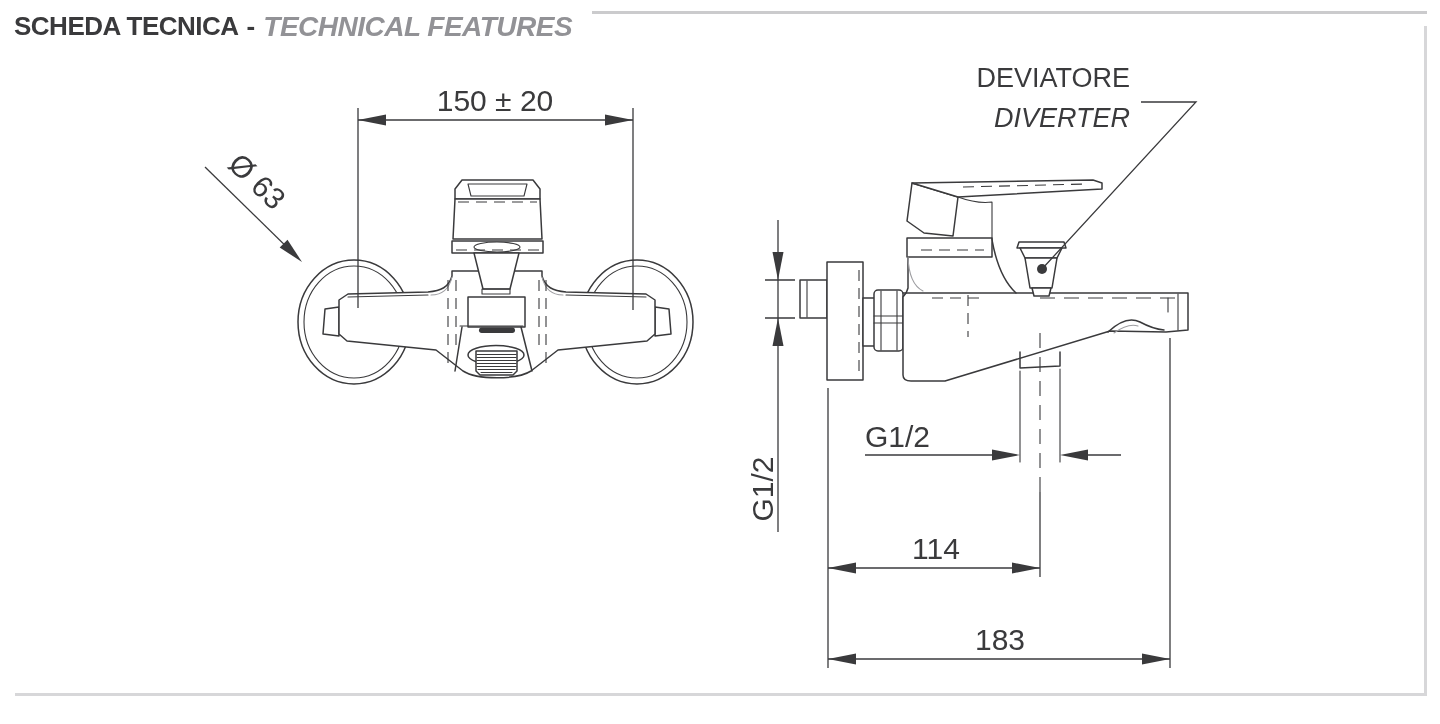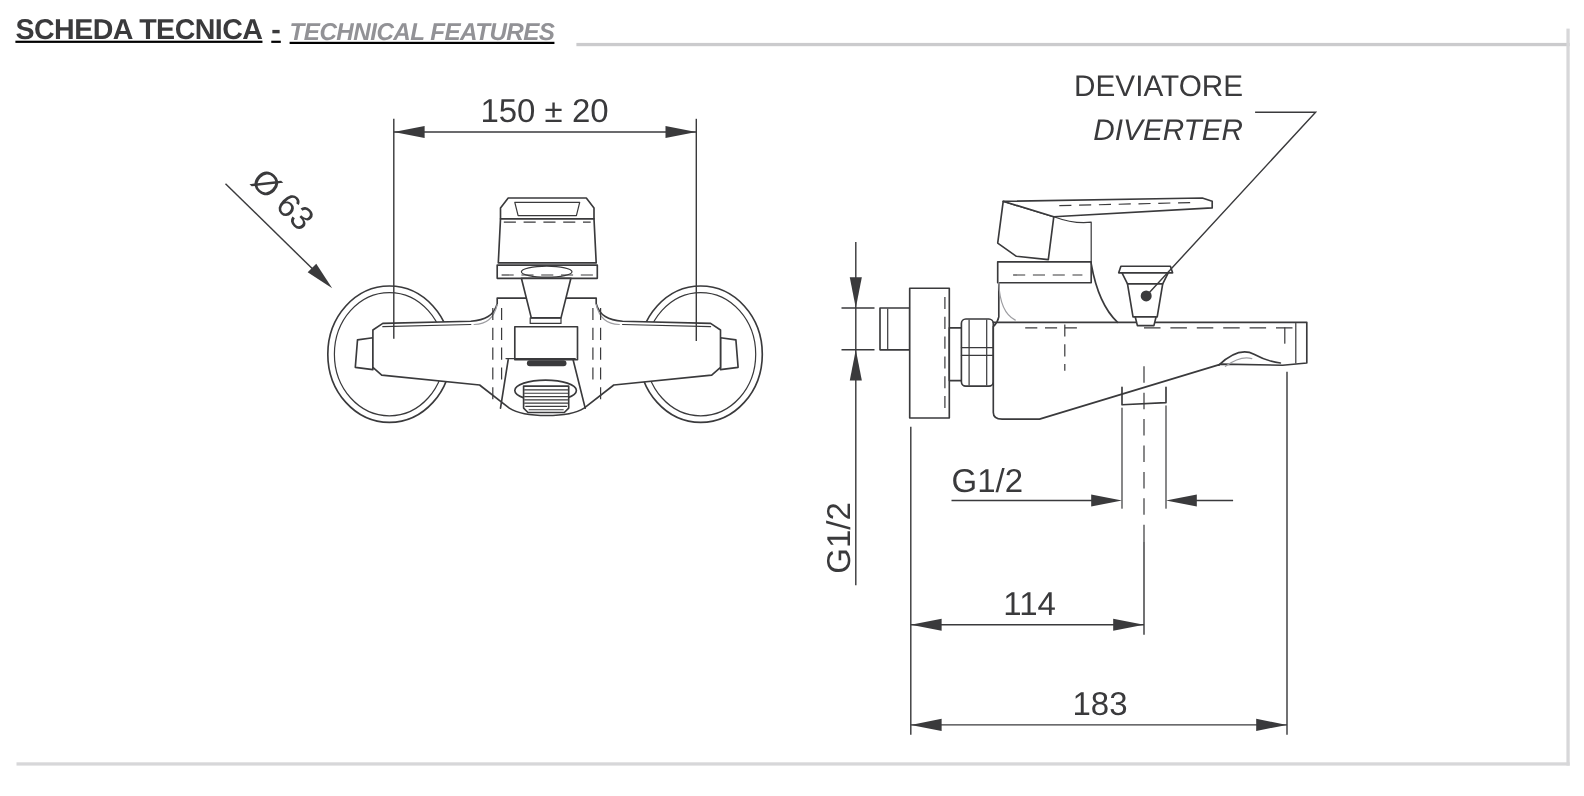--- a/index.html
+++ b/index.html
@@ -1,22 +1,22 @@
 <!DOCTYPE html>
 <html><head>
 <meta charset="utf-8">
 <style>
   html,body{margin:0;padding:0;background:#fff;}
   .sheet{position:relative;width:1440px;height:724px;background:#ffffff;
          font-family:"Liberation Sans",sans-serif;overflow:hidden;}
   
-  .hdr{position:absolute;top:11px;left:14px;right:13px;display:flex;align-items:flex-end;text-decoration:underline;}
+  .hdr{position:absolute;top:11px;left:14px;right:13px;display:flex;align-items:flex-start;}
   .t1{font-weight:bold;font-size:26px;letter-spacing:-0.5px;color:#3a3a3c;white-space:nowrap;}
   .sep{font-weight:bold;font-size:26px;color:#3a3a3c;margin:0 8px;}
-  .t2{font-weight:bold;font-style:italic;font-size:22px;letter-spacing:-0.5px;color:#929296;white-space:nowrap;}
+  .t2{font-weight:bold;font-style:italic;font-size:28px;letter-spacing:-0.5px;color:#929296;white-space:nowrap;}
   .rule{flex:1;height:3px;background:#cbcbcd;margin-left:20px;margin-right:0;}
   
   .b-right{position:absolute;top:26px;bottom:28px;right:13px;width:3px;background:#d7d7d9;}
   .b-bottom{position:absolute;left:15px;right:13px;bottom:28px;height:3px;background:#d7d7d9;}
   
   svg{position:absolute;left:0;top:0;}
   .ln{stroke:#3a3a3c;fill:none;stroke-width:1.5;stroke-linecap:round;stroke-linejoin:round;}
   .lnw{stroke:#3a3a3c;fill:#ffffff;stroke-width:1.5;stroke-linecap:round;stroke-linejoin:round;}
   .thin{stroke-width:1.1;}
   .gray{stroke:#9d9da1;}

